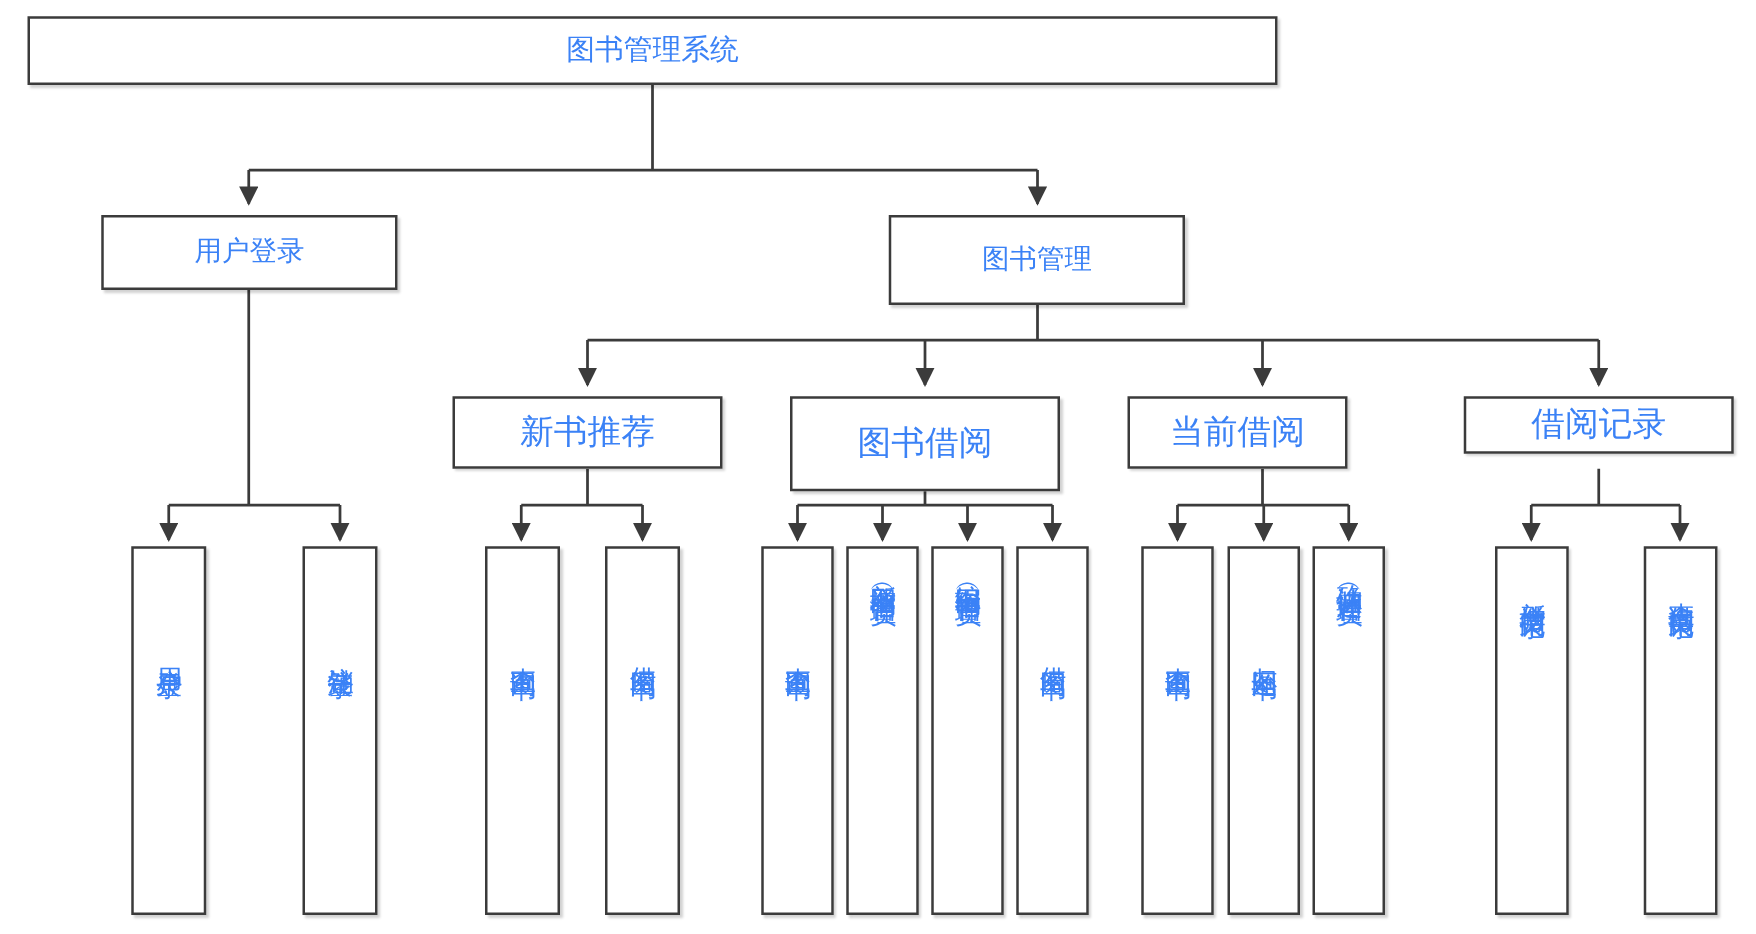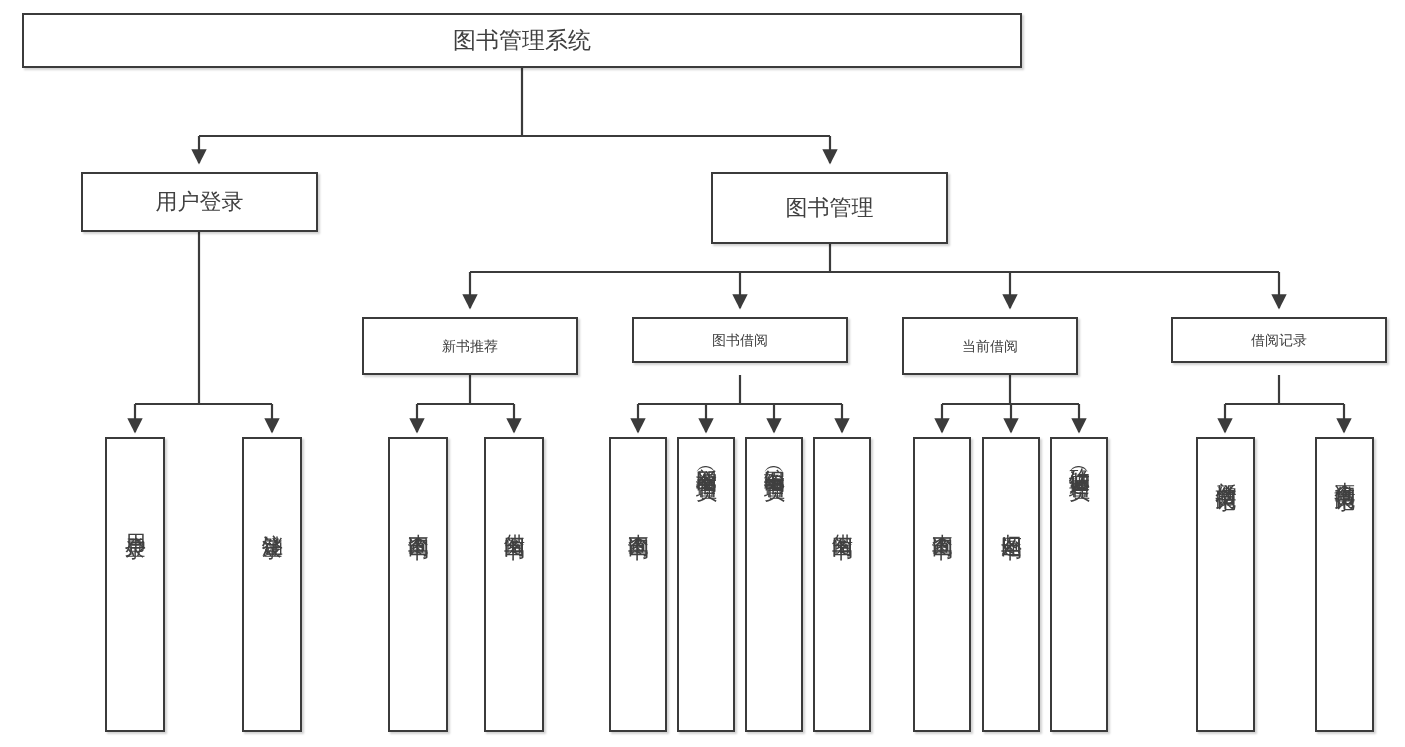--- a/index.html
+++ b/index.html
@@ -29,33 +29,33 @@
     position: absolute;
     box-sizing: border-box;
     background: #ffffff;
     border: 2px solid #3b3b3b;
     display: flex;
     align-items: center;
     justify-content: center;
     box-shadow: 2px 2px 2px rgba(0,0,0,0.18);
   }
   .node .label {
-    color: #404040;
+    color: #3b82f6;
     line-height: 1.18;
     text-align: right;
     white-space: nowrap;
   }
   .node-root .label {
     font-size: 23px;
   }
   .node-l2 .label {
     font-size: 22px;
   }
   .node-l3 .label {
-    font-size: 14px;
+    font-size: 27px;
   }
   .node-leaf {
     align-items: flex-start;
     justify-content: center;
     padding-top: 0;
   }
   .node-leaf .label {
     font-size: 21px;
     writing-mode: vertical-rl;
     text-orientation: upright;
@@ -139,21 +139,21 @@
   <div class="node node-l2" style="left:81px; top:172px; width:237px; height:60px;">
     <span class="label">用户登录</span>
   </div>
   <div class="node node-l2" style="left:711px; top:172px; width:237px; height:72px;">
     <span class="label">图书管理</span>
   </div>
 
   <div class="node node-l3" style="left:362px; top:317px; width:216px; height:58px;">
     <span class="label">新书推荐</span>
   </div>
-  <div class="node node-l3" style="left:632px; top:317px; width:216px; height:46px;">
+  <div class="node node-l3" style="left:632px; top:317px; width:216px; height:76px;">
     <span class="label">图书借阅</span>
   </div>
   <div class="node node-l3" style="left:902px; top:317px; width:176px; height:58px;">
     <span class="label">当前借阅</span>
   </div>
   <div class="node node-l3" style="left:1171px; top:317px; width:216px; height:46px;">
     <span class="label">借阅记录</span>
   </div>
 
   <div class="node node-leaf leaf-mid" style="left:105px; top:437px; width:60px; height:295px;">

